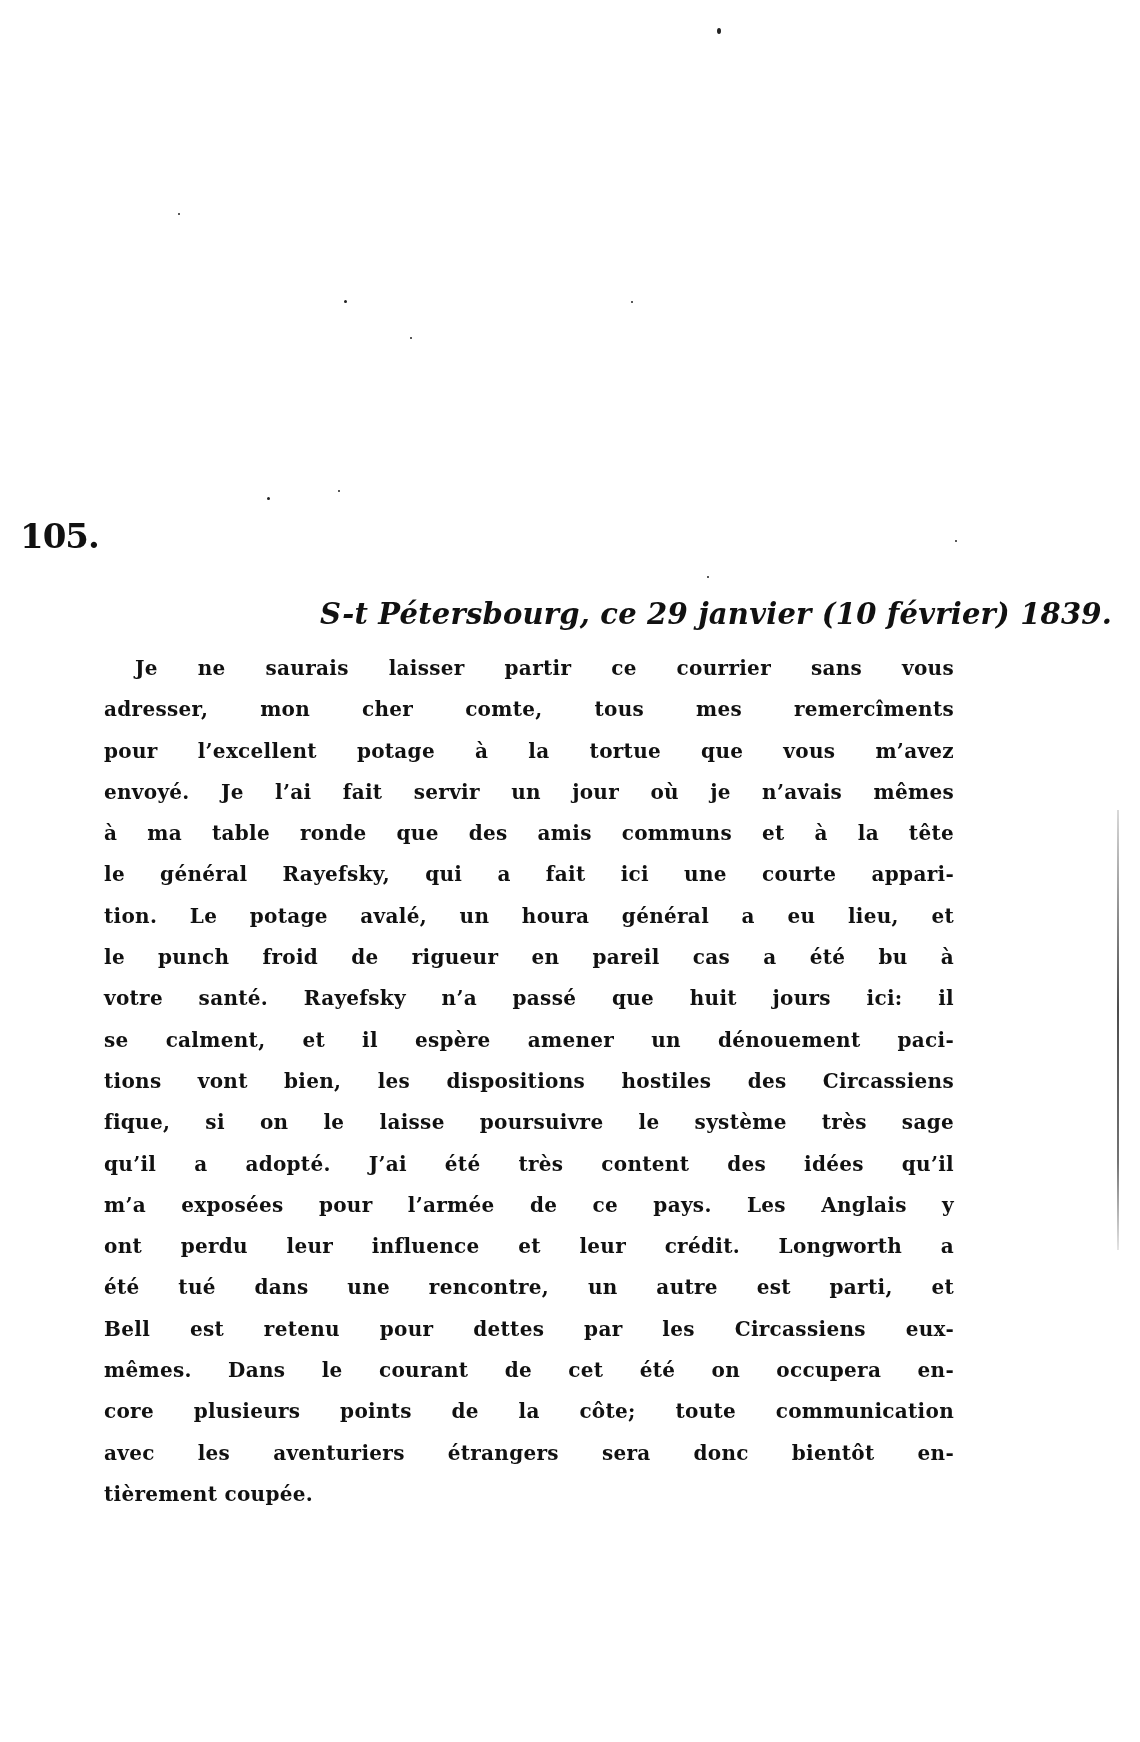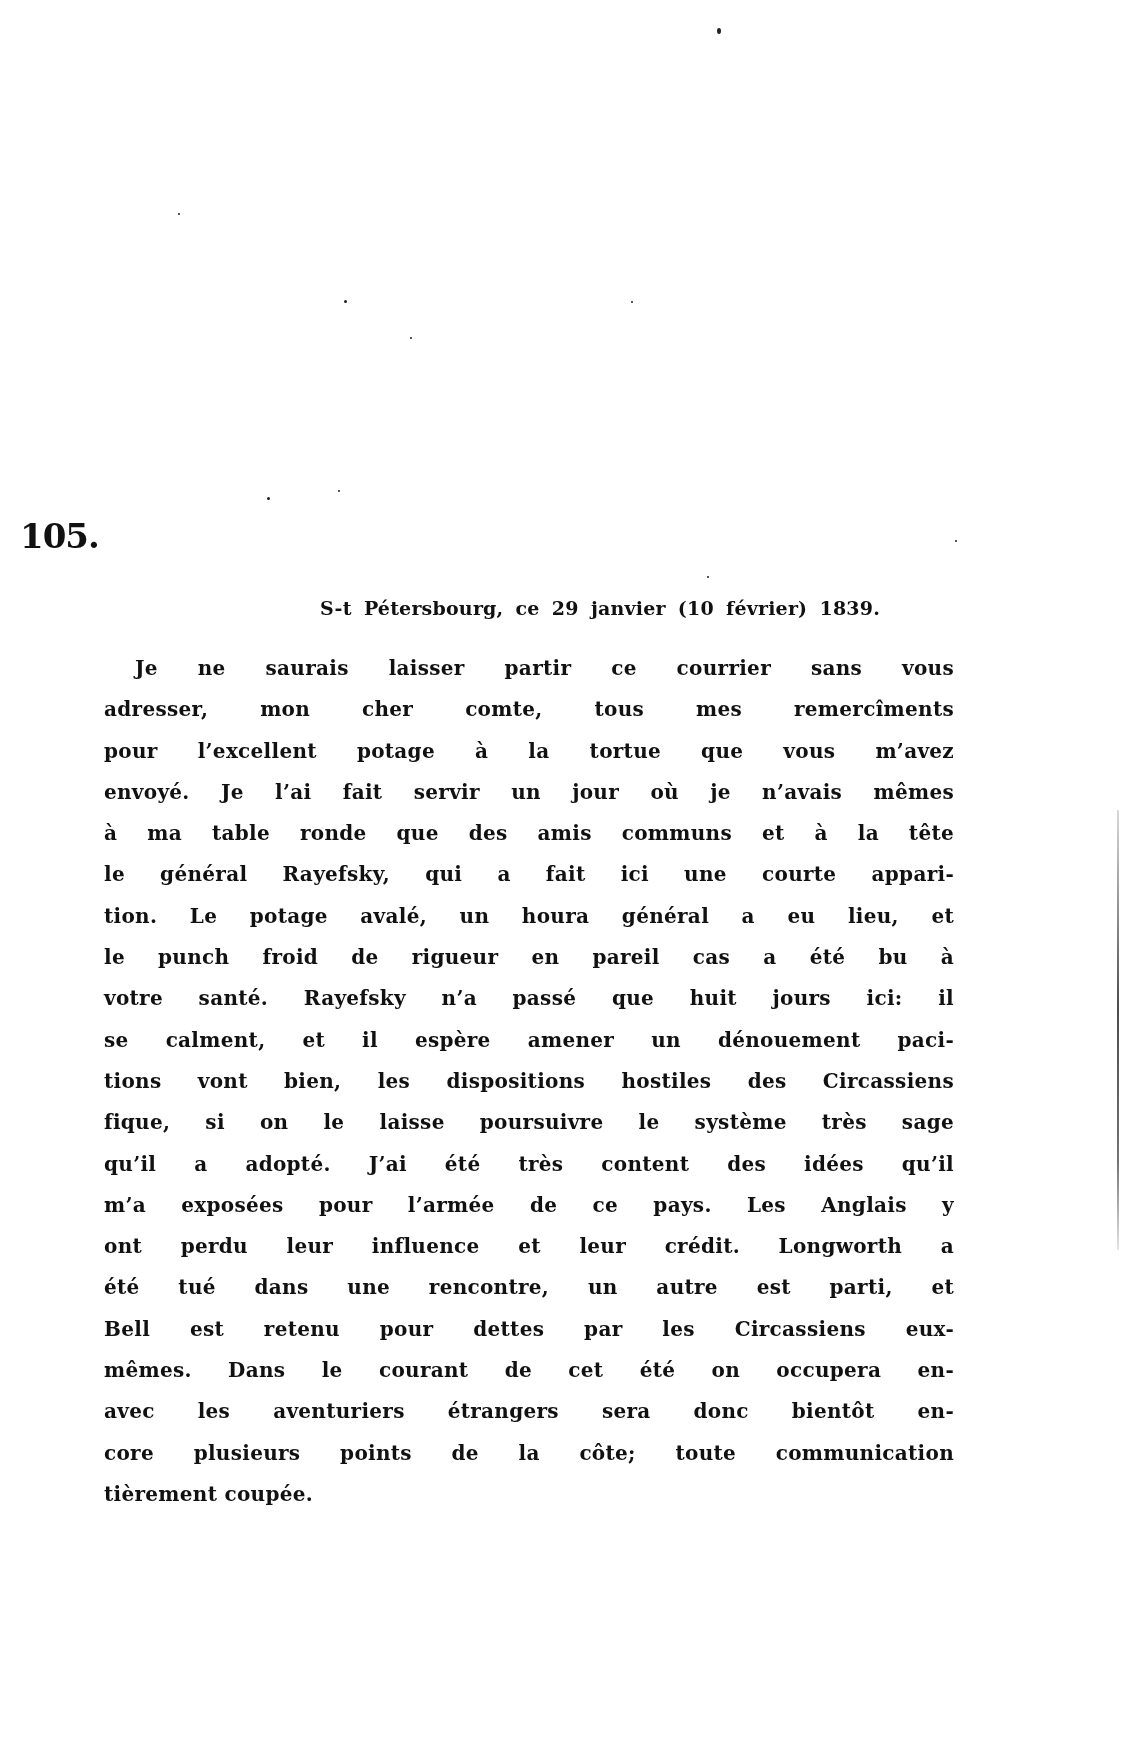--- a/index.html
+++ b/index.html
@@ -46,26 +46,27 @@
       font-weight: bold;
       letter-spacing: -1px;
       padding-left: 20px;
       box-sizing: border-box;
     }
     .dateline {
       position: absolute;
       left: 320px;
       width: 560px;
       top: 597px;
-      font-size: 19px;
+      font-size: 29px;
       font-weight: bold;
       text-align: justify;
       text-align-last: justify;
       white-space: nowrap;
       letter-spacing: 0.2px;
+      font-style: italic;
     }
     .body-text {
       position: absolute;
       left: 104px;
       top: 648px;
       width: 850px;
       font-size: 20px;
       font-weight: bold;
       line-height: 41.3px;
       letter-spacing: 0.3px;
@@ -117,18 +118,18 @@
     <span class="line">votre santé. Rayefsky n’a passé que huit jours ici: il</span>
     <span class="line">se calment, et il espère amener un dénouement paci-</span>
     <span class="line">tions vont bien, les dispositions hostiles des Circassiens</span>
     <span class="line">fique, si on le laisse poursuivre le système très sage</span>
     <span class="line">qu’il a adopté. J’ai été très content des idées qu’il</span>
     <span class="line">m’a exposées pour l’armée de ce pays. Les Anglais y</span>
     <span class="line">ont perdu leur influence et leur crédit. Longworth a</span>
     <span class="line">été tué dans une rencontre, un autre est parti, et</span>
     <span class="line">Bell est retenu pour dettes par les Circassiens eux-</span>
     <span class="line">mêmes. Dans le courant de cet été on occupera en-</span>
+    <span class="line">core plusieurs points de la côte; toute communication</span>
     <span class="line">avec les aventuriers étrangers sera donc bientôt en-</span>
-    <span class="line">core plusieurs points de la côte; toute communication</span>
     <span class="line last">tièrement coupée.</span>
   </div>
 
 </div>
 
 </body></html>

